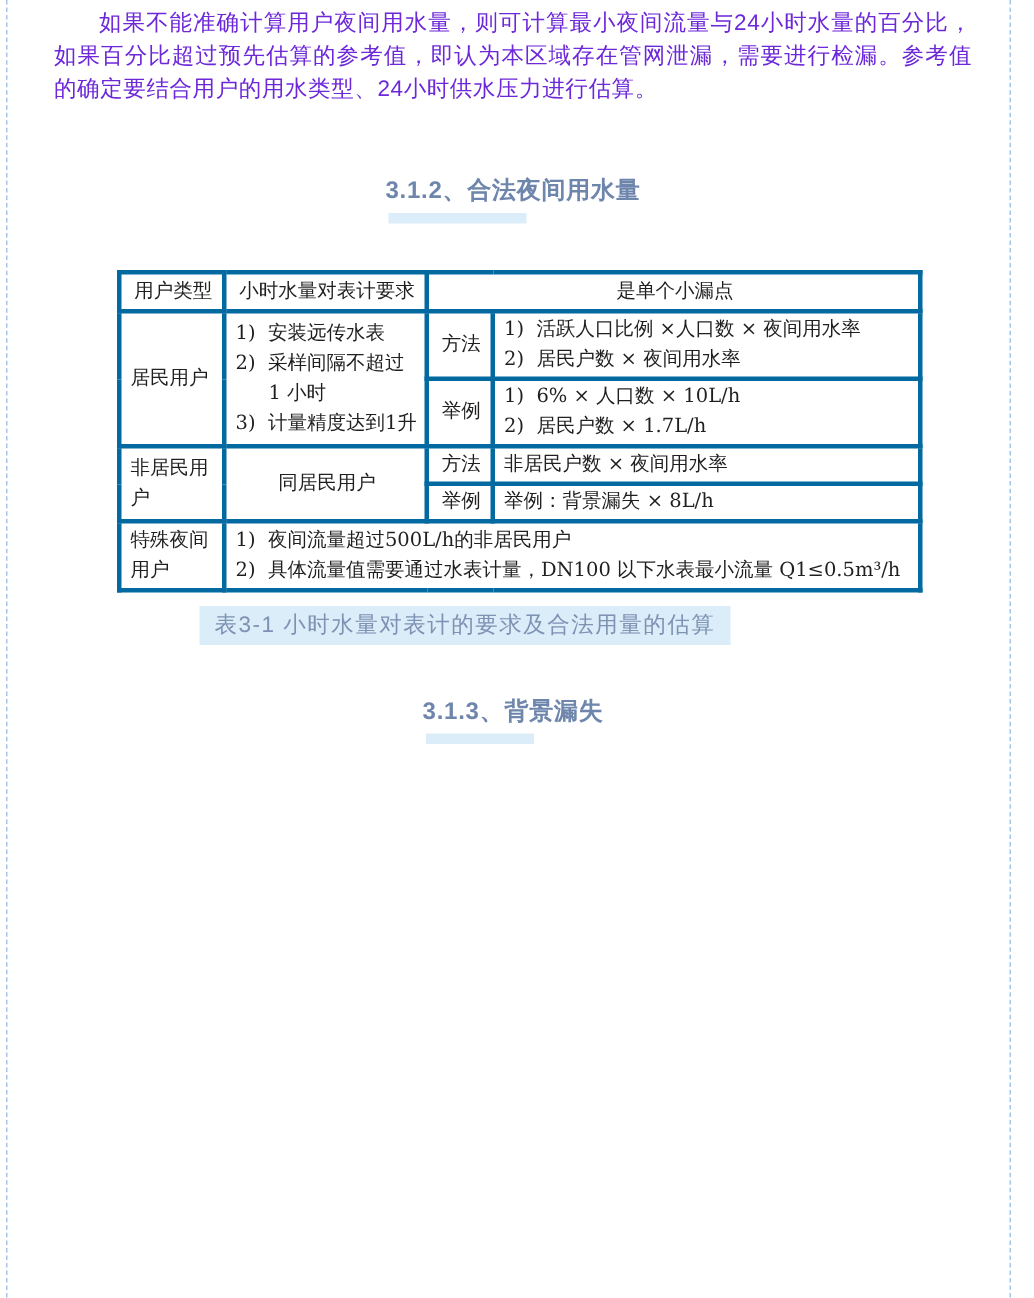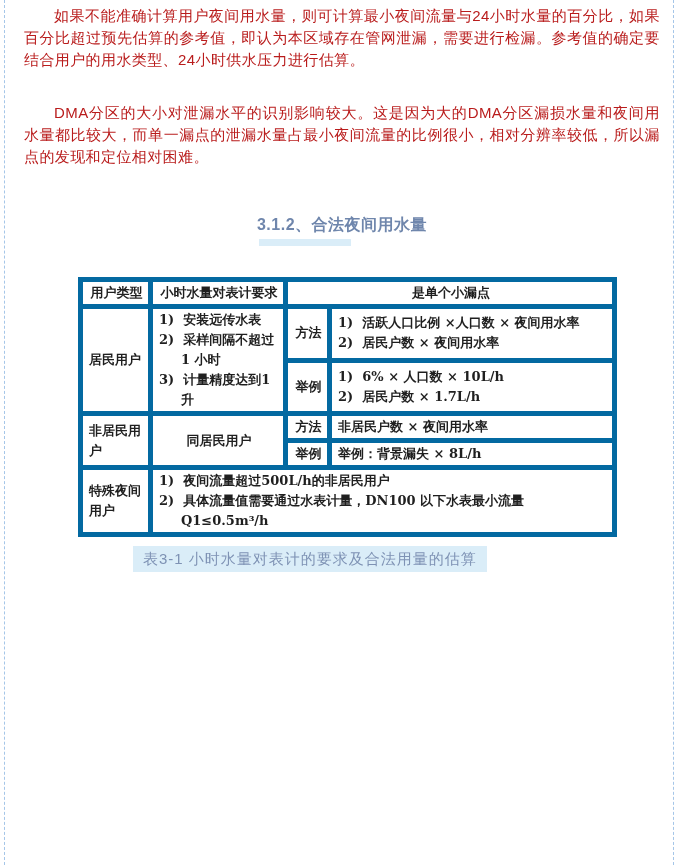--- a/index.html
+++ b/index.html
@@ -20,25 +20,25 @@
     top: 0;
     width: 670px;
     height: 865px;
     box-sizing: border-box;
     border-left: 1px dashed #a5c6e8;
     border-right: 1px dashed #a5c6e8;
     padding: 0 13px 0 19px;
     background: #ffffff;
   }
   .para {
-    margin: 0;
+    margin: 12px;
     font-size: 15px;
     line-height: 22px;
     letter-spacing: 0.4px;
-    color: #b91c1c;
+    color: #6d28d9;
     text-align: justify;
     text-indent: 2em;
   }
   .p1 { margin-top: 5px; }
   .p2 { margin-top: 31px; }
   .p3 { margin-top: 16px; }
   .p4 { margin-top: 21px; }
 
   .heading {
     text-align: center;
@@ -70,24 +70,24 @@
     margin: 33px 0 0 54px;
     border-collapse: collapse;
     table-layout: fixed;
     width: 534px;
     font-family: "DejaVu Serif", serif;
     font-size: 13px;
     line-height: 20px;
     color: #1f1f1f;
   }
   table.dtable td, table.dtable th {
-    border: 5px solid #0369a1;
+    border: 3px solid #0369a1;
     padding: 1px 4px 1px 6px;
     vertical-align: middle;
-    font-weight: bold;
+    font-weight: normal;
     overflow: hidden;
   }
   th.center, td.center { text-align: center; padding-left: 2px; padding-right: 2px; }
   tr.row-h { height: 26px; }
   tr.row-m1 { height: 41px; }
   tr.row-e1 { height: 40px; }
   tr.row-m2 { height: 21px; }
   tr.row-e2 { height: 19px; }
   tr.row-sp { height: 46px; }
   .num-item {
@@ -109,21 +109,20 @@
     padding: 0 10px;
   }
 </style>
 </head>
 <body>
 
 <div class="page">
 
   <p class="para p1">如果不能准确计算用户夜间用水量，则可计算最小夜间流量与24小时水量的百分比，如果百分比超过预先估算的参考值，即认为本区域存在管网泄漏，需要进行检漏。参考值的确定要结合用户的用水类型、24小时供水压力进行估算。</p>
 
-  <p class="para p2">DMA分区的大小对泄漏水平的识别影响较大。这是因为大的DMA分区漏损水量和夜间用水量都比较大，而单一漏点的泄漏水量占最小夜间流量的比例很小，相对分辨率较低，所以漏点的发现和定位相对困难。</p>
 
   <div class="heading h312">
     <span class="h-inner bar-w92">3.1.2、合法夜间用水量</span>
   </div>
 
 
   <table class="dtable">
     <colgroup>
       <col style="width:70px">
       <col style="width:135px">
@@ -173,15 +172,18 @@
         <div class="num-item">2)  具体流量值需要通过水表计量，DN100 以下水表最小流量 Q1≤0.5m³/h</div>
       </td>
     </tr>
   </tbody>
     </table>
 
   <div class="caption-wrap">
     <span class="caption">表3-1 小时水量对表计的要求及合法用量的估算</span>
   </div>
 
+  <div class="heading h313">
+    <span class="h-inner bar-w72">3.1.3、背景漏失</span>
+  </div>
 
 
 </div>
 
 </body></html>

